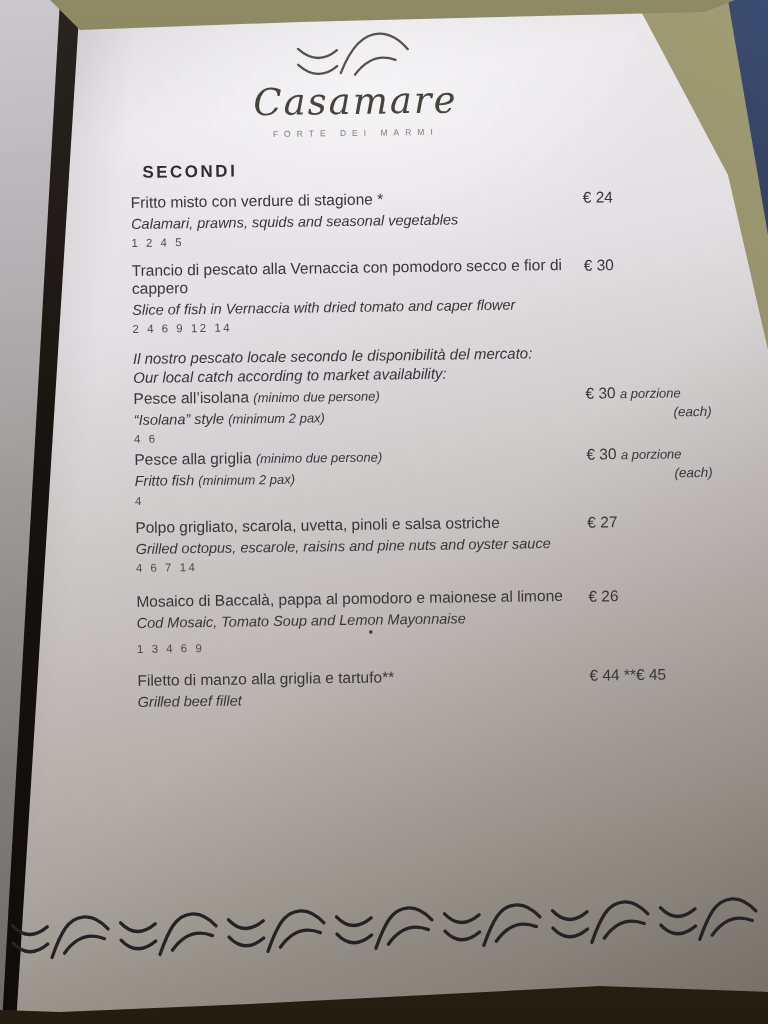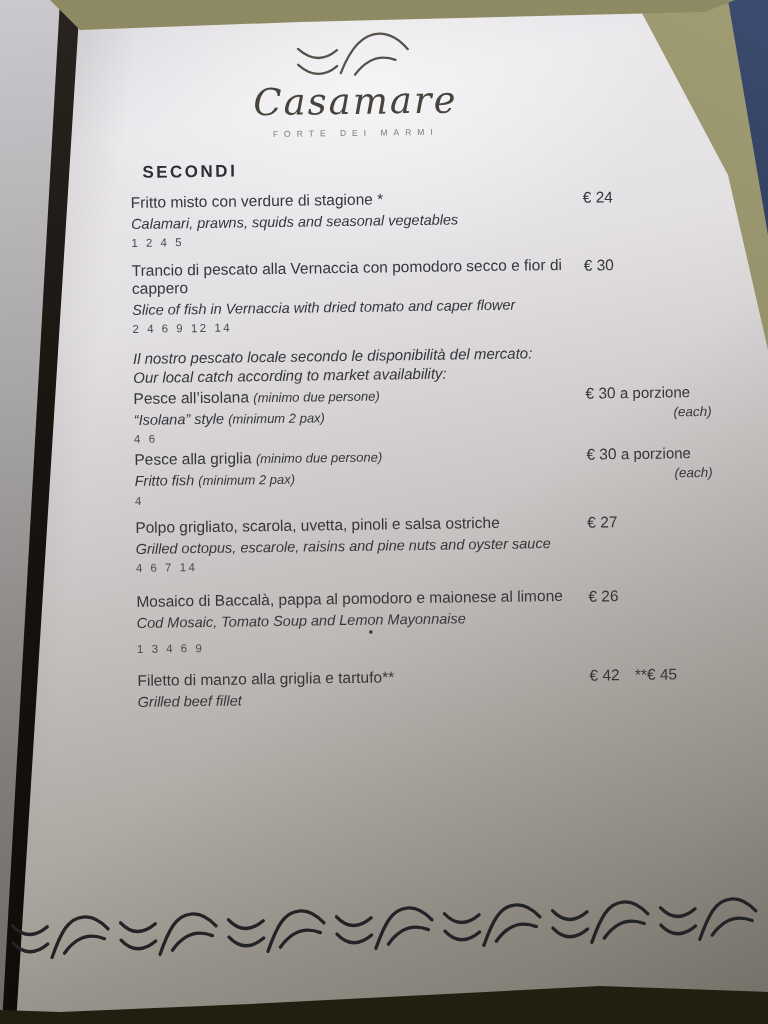--- a/index.html
+++ b/index.html
@@ -49,24 +49,24 @@
   .section-title{font-size:17px;font-weight:bold;letter-spacing:2.5px;color:#2e2e33;
                  margin-left:12px;margin-bottom:11px;}
   .item{display:flex;align-items:flex-start;}
   .item-left{flex:1 1 auto;padding-right:10px;}
   .item-right{flex:0 0 134px;font-size:15.5px;white-space:nowrap;padding-top:1px;}
   .name{font-size:15.5px;line-height:1.22;}
   .name .note{font-style:italic;font-size:13px;}
   .trans{font-style:italic;font-size:14.5px;line-height:1.25;margin-top:2px;}
   .trans .note{font-size:13px;}
   .allerg{font-size:11.5px;letter-spacing:2.5px;color:#4a4a50;margin-top:4px;line-height:1.1;}
-  .price-note{font-size:15px;}
+  .price-note{font-style:italic;font-size:13px;}
   .price-each{display:block;text-align:right;padding-right:8px;font-style:italic;
               font-size:13.5px;margin-top:3px;}
-  .price-extra{margin-left:11px;}
+  .price-extra{margin-left:0;}
   .dotmark{font-size:12px;line-height:0.6;padding-left:232px;color:#2e2e33;}.mb12{margin-bottom:12px;}.mb14{margin-bottom:14px;}
   .mb16{margin-bottom:16px;}.mb18{margin-bottom:18px;}.mb2{margin-bottom:2px;}
   .mb6{margin-bottom:6px;}
   .intro{font-style:italic;font-size:15px;line-height:1.25;}
 
   .wave-band{position:absolute;top:898px;left:8px;width:752px;display:flex;
              justify-content:space-between;transform:rotate(-1.6deg);}
   .wave-band svg{flex:0 0 auto;}
 </style>
 </head>
@@ -181,21 +181,21 @@
         </div>
         <div class="item-right">€ 26</div>
       </div>
 
       <div class="item">
         <div class="item-left">
           <div class="name">Filetto di manzo alla griglia e tartufo**</div>
           <div class="trans">Grilled beef fillet</div>
         </div>
         <div class="item-right">
-          <span>€ 42</span>
+          <span>€ 44</span>
           <span class="price-extra">**€ 45</span>
         </div>
       </div>
 
     </div>
   </div>
 
   <div class="wave-band">
     <svg width="0" height="0" style="position:absolute">
       <defs>

